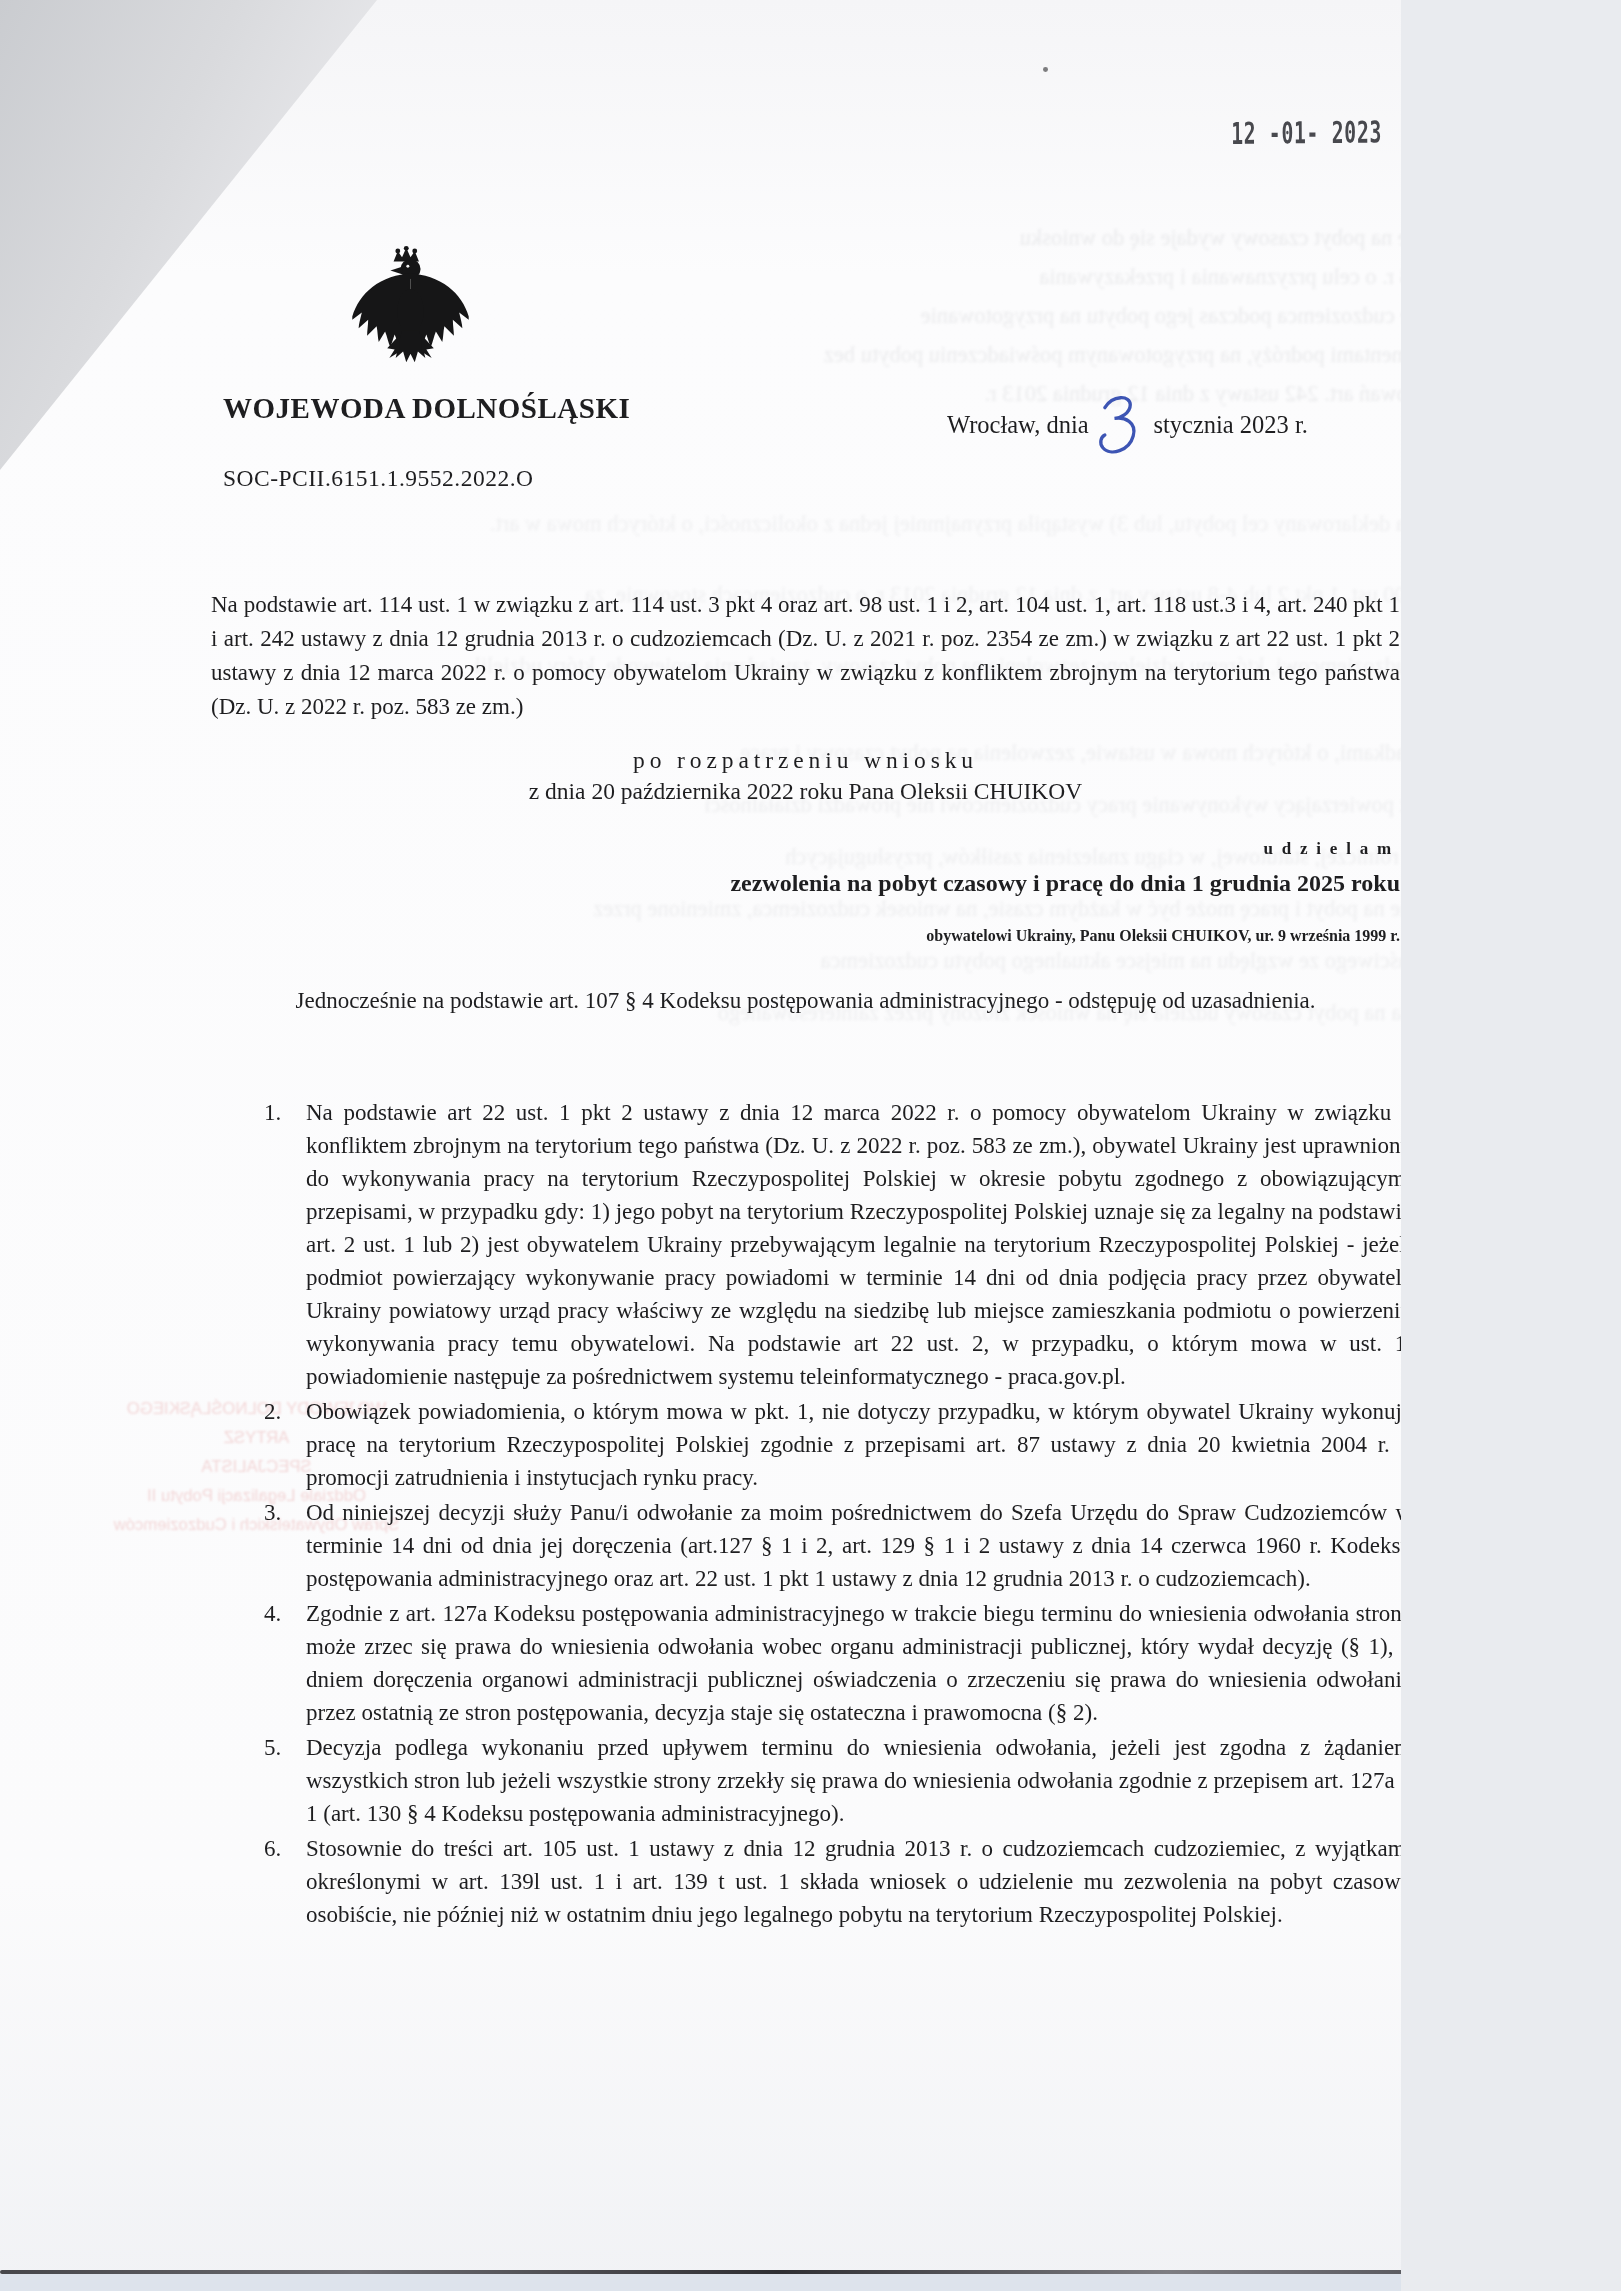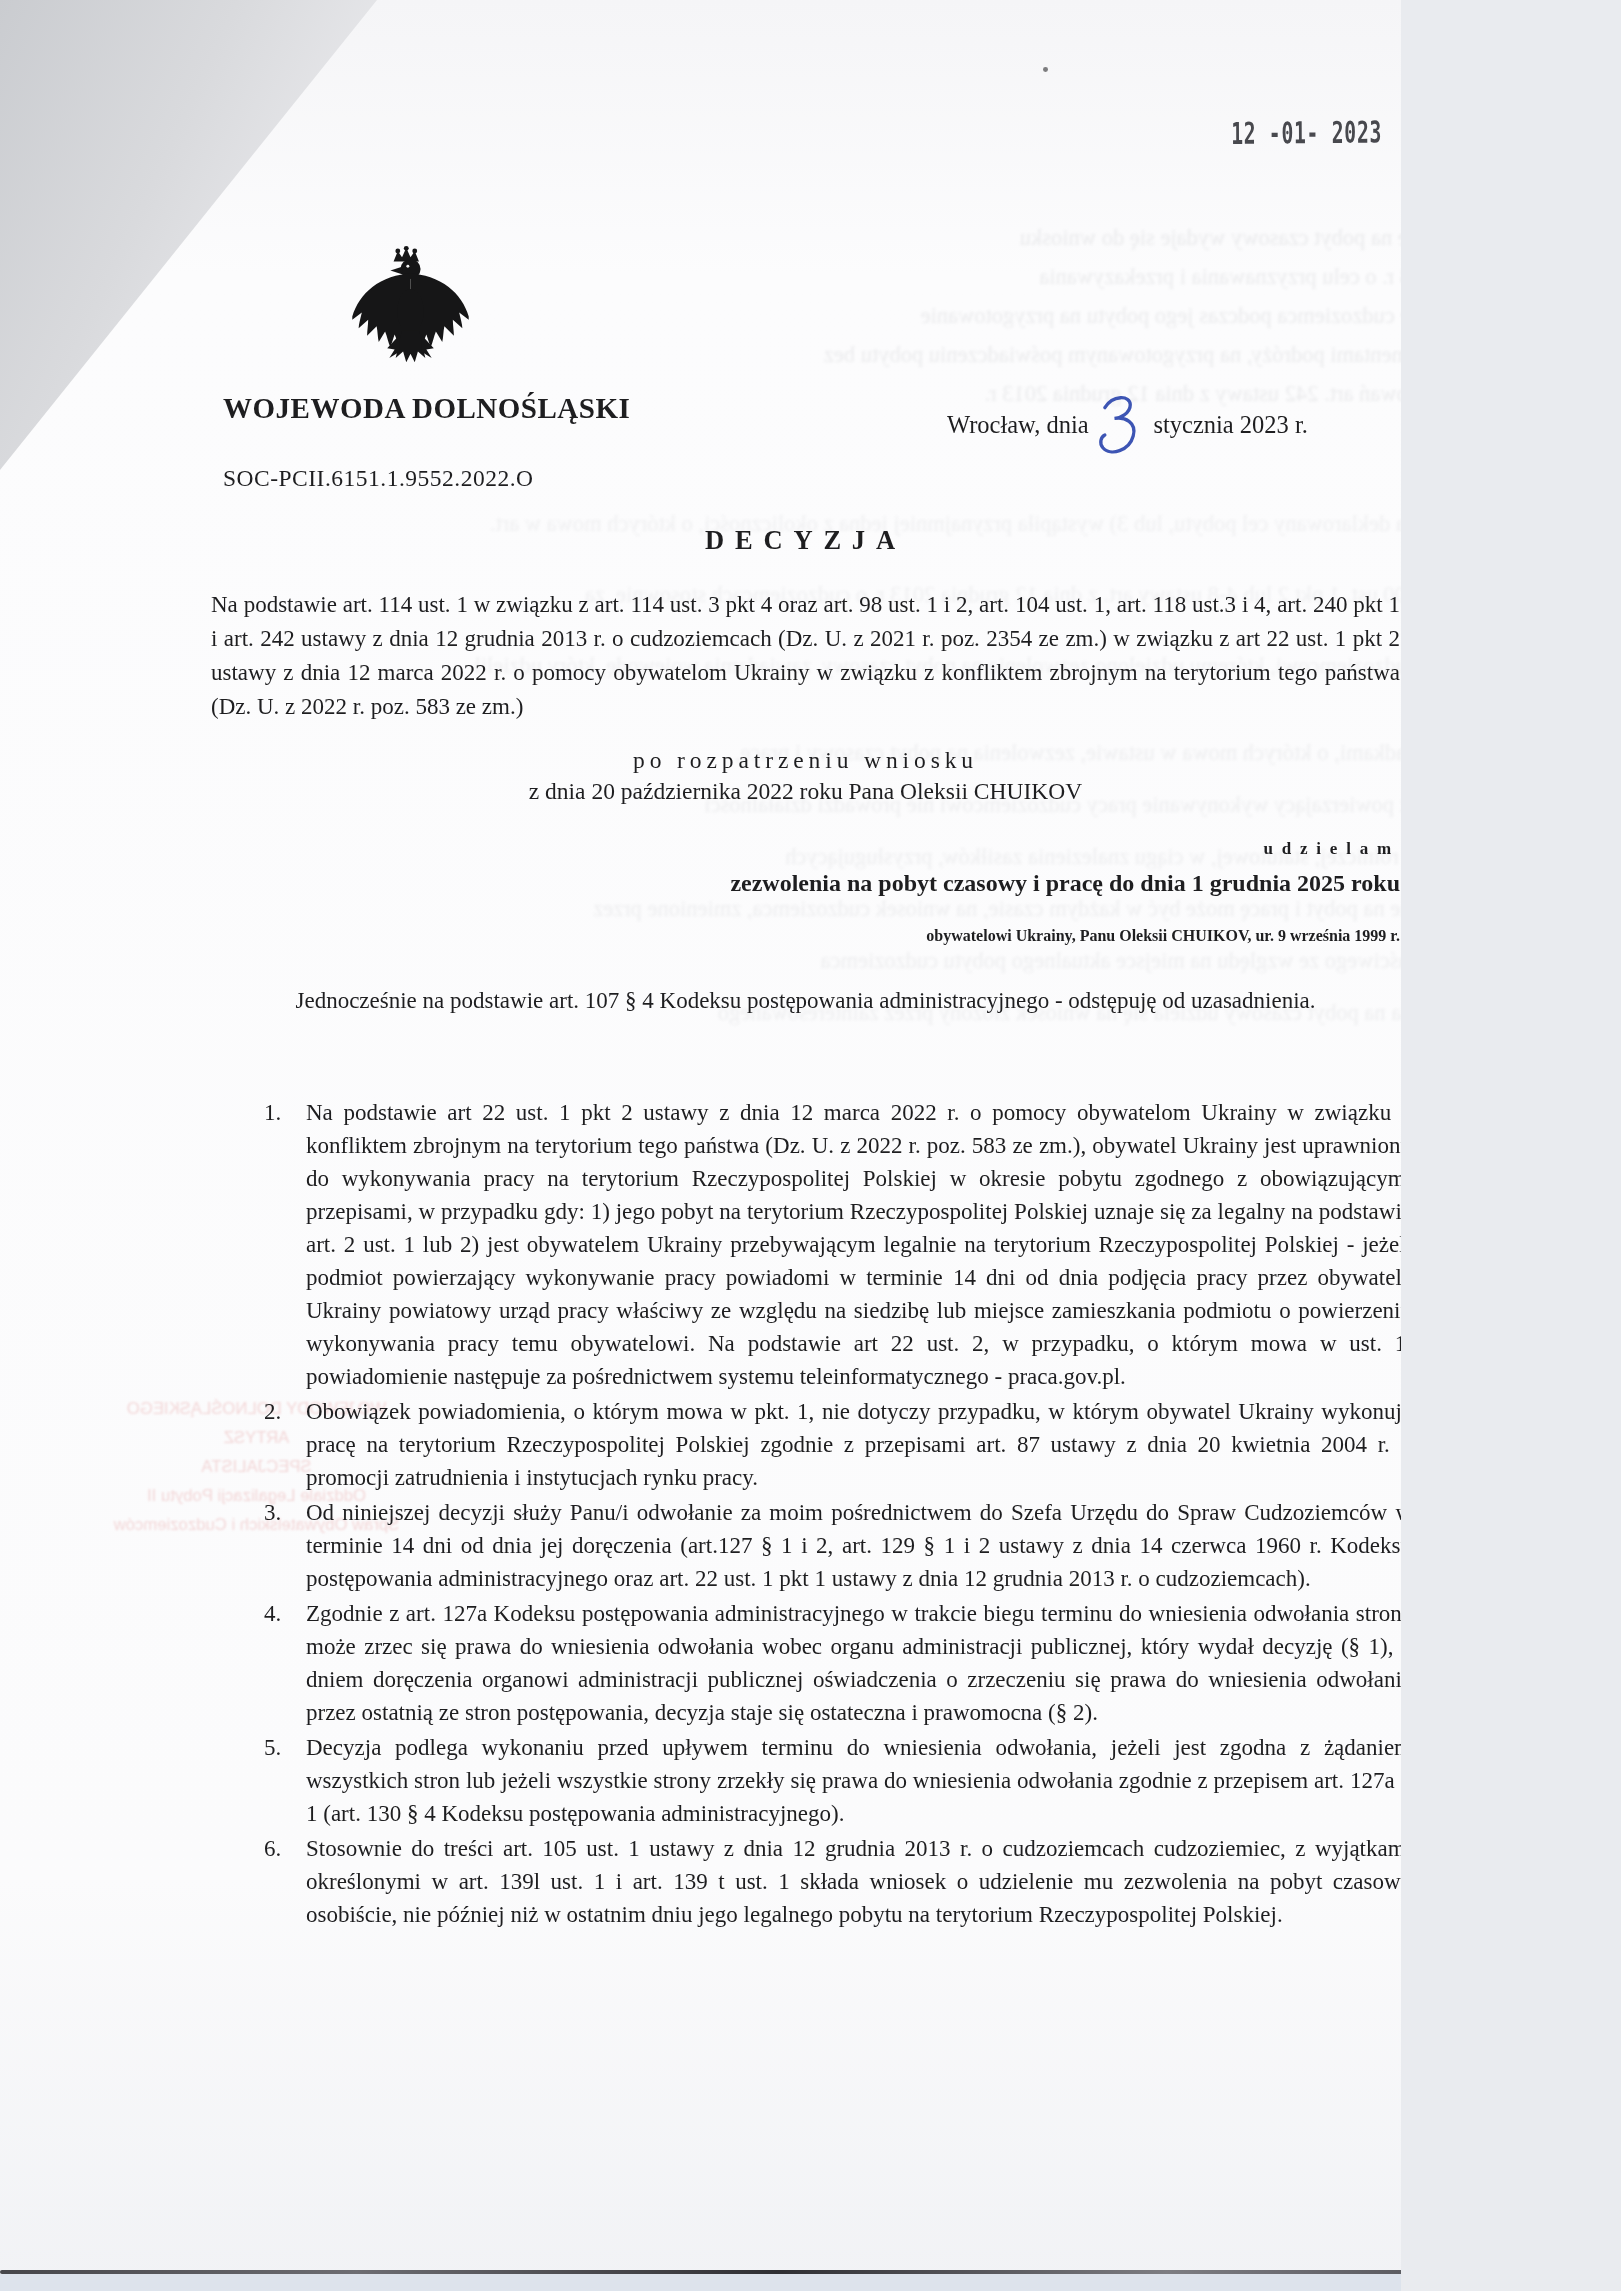--- a/index.html
+++ b/index.html
@@ -126,21 +126,20 @@
 
   <div class="place-date">
     <span>Wrocław, dnia</span><span class="hand3"><svg viewBox="0 0 46 72" xmlns="http://www.w3.org/2000/svg">
           <path d="M7,16 C15,3 33,3 33,13 C33,22 22,27 17,27 C27,25 40,31 36,45 C32,60 13,66 5,57 C1,52 3,46 7,44" fill="none" stroke="#3d55b4" stroke-width="3.4" stroke-linecap="round"></path>
         </svg></span>
     <span>stycznia 2023 r.</span>
   </div>
 
   <div class="case-number">SOC-PCII.6151.1.9552.2022.O</div>
 
-  <div class="col title">DECYZJA</div>
 
   <div class="col legal-basis">Na podstawie art. 114 ust. 1 w związku z art. 114 ust. 3 pkt 4 oraz art. 98 ust. 1 i 2, art. 104 ust. 1, art. 118 ust.3 i 4, art. 240 pkt 1 i art. 242 ustawy z dnia 12 grudnia 2013 r. o cudzoziemcach (Dz. U. z 2021 r. poz. 2354 ze zm.) w związku z art 22 ust. 1 pkt 2 ustawy z dnia 12 marca 2022 r. o pomocy obywatelom Ukrainy w związku z konfliktem zbrojnym na terytorium tego państwa (Dz. U. z 2022 r. poz. 583 ze zm.)</div>
 
   <div class="col ar1">po rozpatrzeniu wniosku</div>
   <div class="col ar2">z dnia 20 października 2022 roku Pana Oleksii CHUIKOV</div>
 
   <div class="col grant-verb">udzielam</div>
   <div class="col grant-object">zezwolenia na pobyt czasowy i pracę do dnia 1 grudnia 2025 roku</div>
   <div class="col grant-beneficiary">obywatelowi Ukrainy, Panu Oleksii CHUIKOV, ur. 9 września 1999 r.</div>
 

